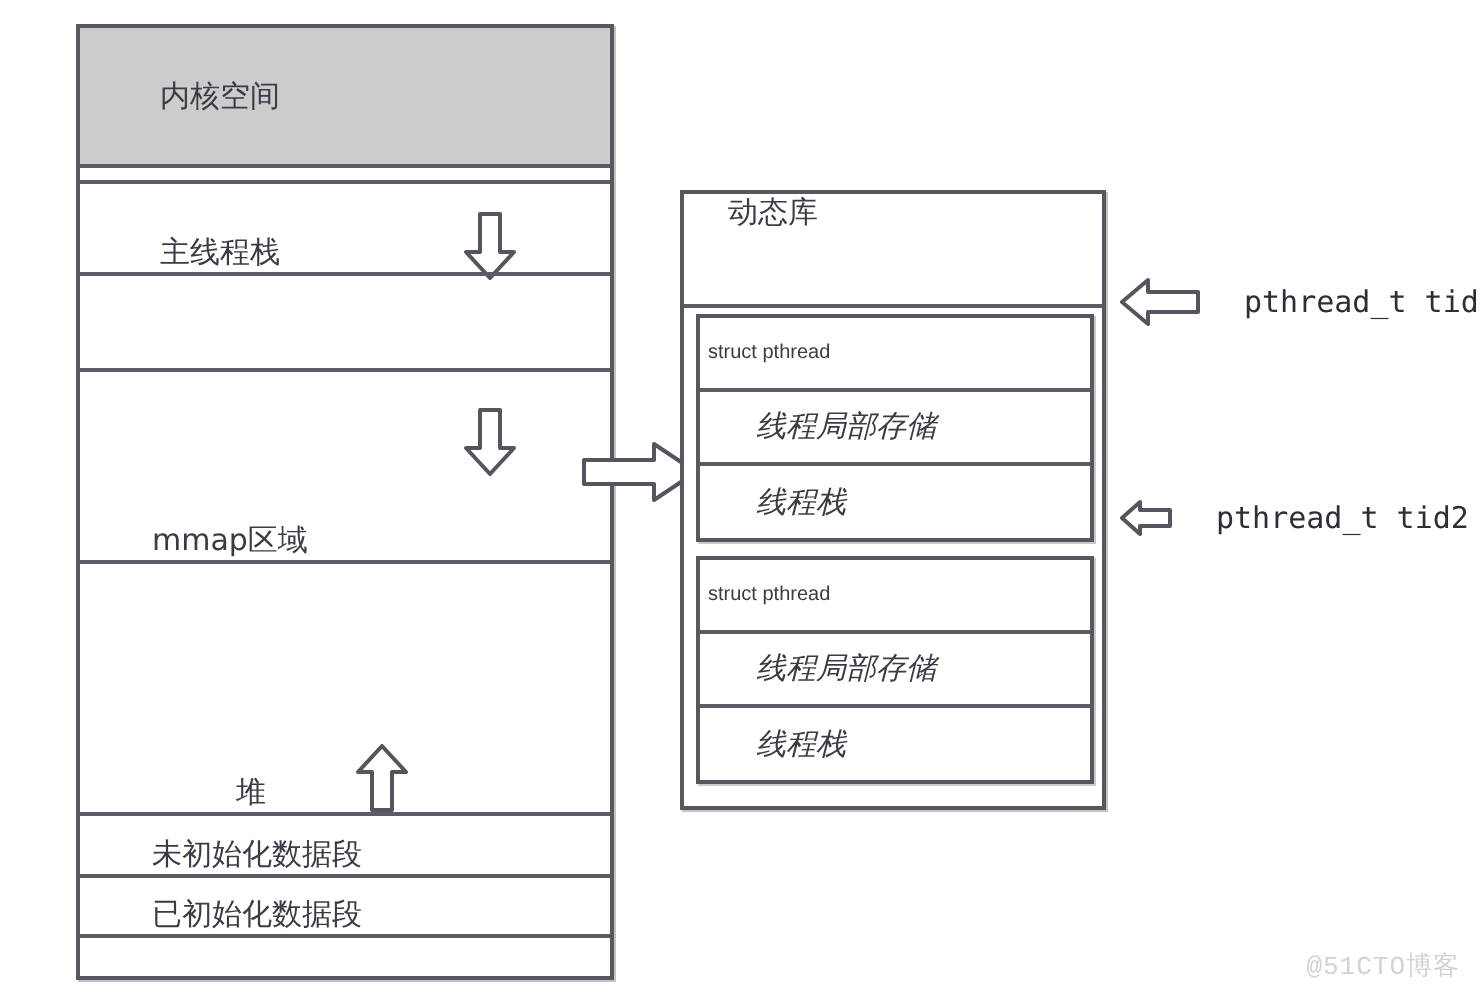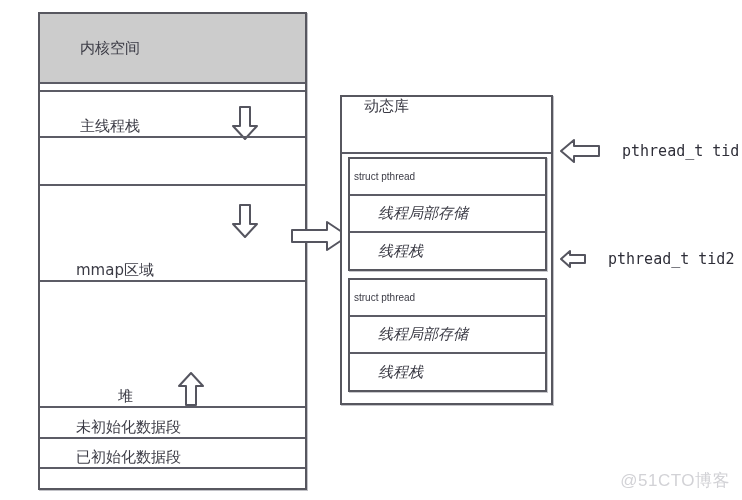--- a/index.html
+++ b/index.html
@@ -164,22 +164,22 @@
     font-size: 15px;
     color: #2e2e38;
     white-space: nowrap;
   }
 
   
   #watermark {
     position: absolute;
     right: 12px;
     bottom: 8px;
-    font-family: Liberation Sans, sans-serif;
-    font-size: 17px;
+    font-family: Liberation Mono, monospace;
+    font-size: 13px;
     color: #d2d2d6;
     letter-spacing: 0.5px;
     user-select: none;
   }
 </style>
 </head>
 <body>
 
 <div class="canvas">
 

